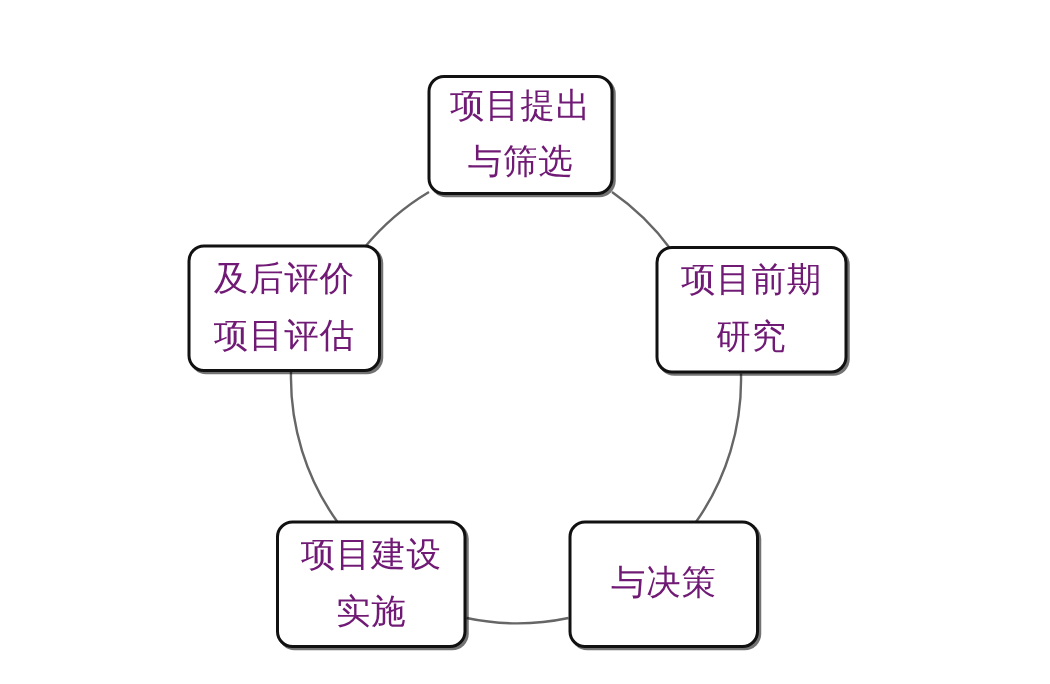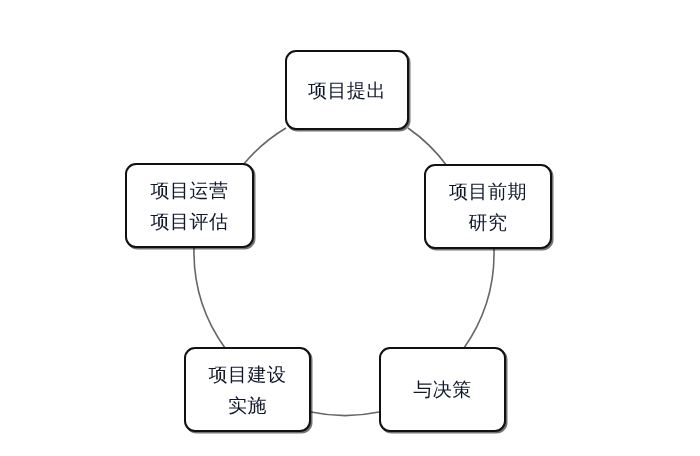--- a/index.html
+++ b/index.html
@@ -41,32 +41,32 @@
     border-radius: 11px;
     display: flex;
     flex-direction: column;
     align-items: center;
     justify-content: center;
     box-shadow: 1.5px 1.5px 0 rgba(0,0,0,0.55);
     z-index: 5;
   }
 
   .node-line {
-    color: #0f172a;
-    font-size: 19px;
+    color: #701a75;
+    font-size: 23px;
     line-height: 1.62;
     letter-spacing: 0.5px;
     white-space: nowrap;
     text-align: center;
     font-family: "DejaVu Sans", "Liberation Sans", sans-serif;
   }
 
   
   #node-proposal    { left: 285px; top: 50px;  width: 124px; height: 80px; }
-  #node-preresearch { left: 424px; top: 164px; width: 128px; height: 85px; }
+  #node-preresearch { left: 437px; top: 164px; width: 128px; height: 85px; }
   #node-evaluation  { left: 379px; top: 347px; width: 127px; height: 85px; }
   #node-construction{ left: 184px; top: 347px; width: 127px; height: 85px; }
   #node-operation   { left: 125px; top: 163px; width: 129px; height: 85px; }
 </style>
 </head>
 <body>
 
 <div id="diagram-canvas">
 
   <svg id="cycle-arcs" viewBox="0 0 700 456" width="700" height="456" xmlns="http://www.w3.org/2000/svg">
@@ -77,34 +77,35 @@
 
     <path d="M 379 412 A 165 165 0 0 1 311 412" fill="none" stroke="#666666" stroke-width="1.6"></path>
 
     <path d="M 225 348 A 165 165 0 0 1 194 248" fill="none" stroke="#666666" stroke-width="1.6"></path>
 
     <path d="M 243 165 A 165 165 0 0 1 286 128" fill="none" stroke="#666666" stroke-width="1.6"></path>
   </svg>
 
   <div class="node-box" id="node-proposal">
     <span class="node-line">项目提出</span>
+    <span class="node-line">与筛选</span>
   </div>
 
   <div class="node-box" id="node-preresearch">
     <span class="node-line">项目前期</span>
     <span class="node-line">研究</span>
   </div>
 
   <div class="node-box" id="node-evaluation">
     <span class="node-line">与决策</span>
   </div>
 
   <div class="node-box" id="node-construction">
     <span class="node-line">项目建设</span>
     <span class="node-line">实施</span>
   </div>
 
   <div class="node-box" id="node-operation">
-    <span class="node-line">项目运营</span>
+    <span class="node-line">及后评价</span>
     <span class="node-line">项目评估</span>
   </div>
 
 </div>
 
 </body></html>

